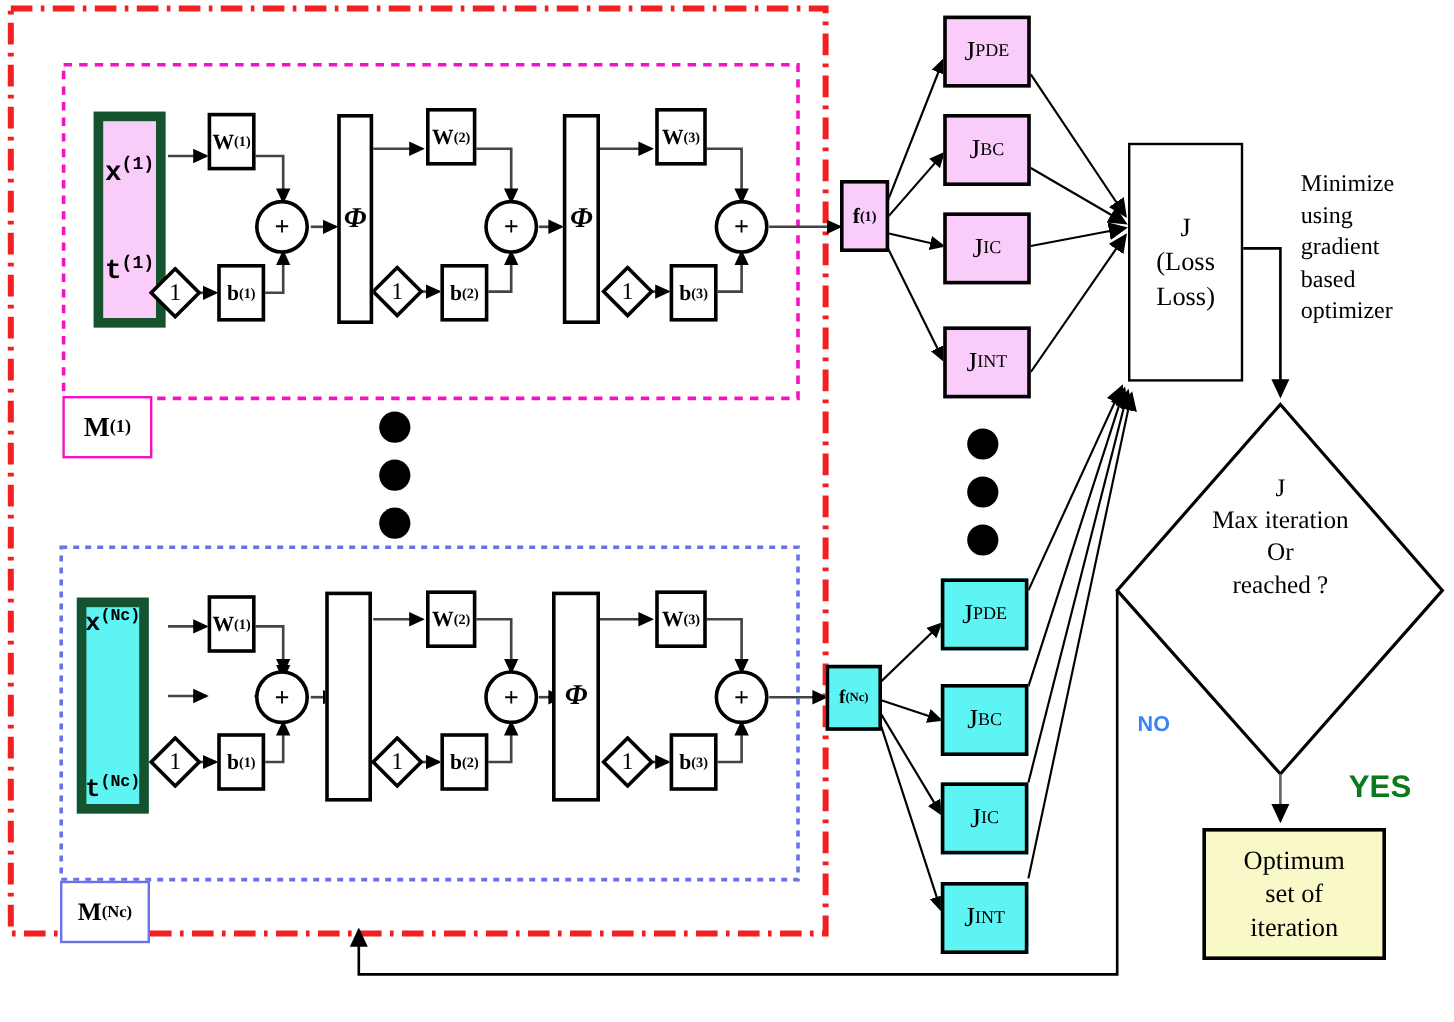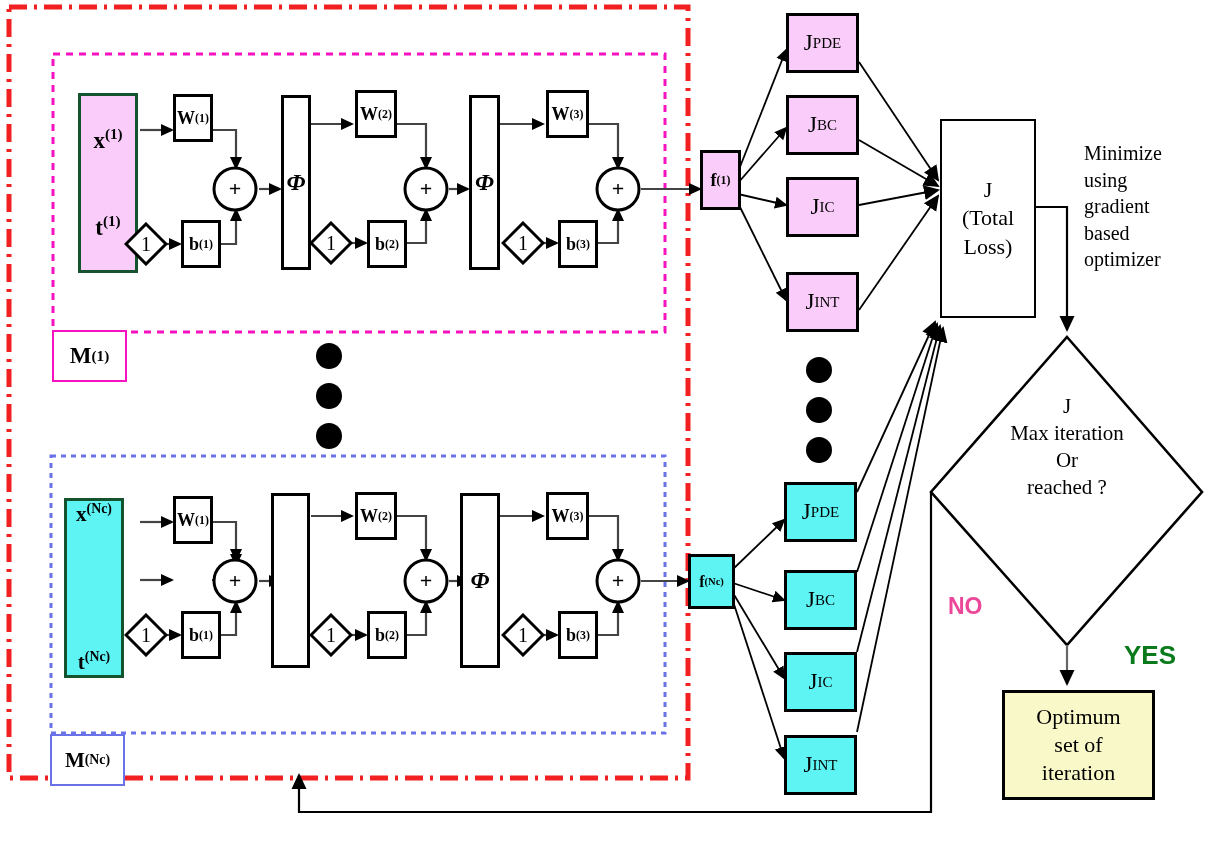--- a/index.html
+++ b/index.html
@@ -3,21 +3,21 @@
 <meta charset="utf-8">
 <title>PINN Architecture Diagram</title>
 <style>
   html,body{margin:0;padding:0;background:#ffffff;}
   body{font-family:"Liberation Serif", serif;}
   #canvas{position:relative;width:1212px;height:852px;background:#fff;overflow:hidden;}
   svg.layer{position:absolute;left:0;top:0;width:1212px;height:852px;pointer-events:none;}
   .node{position:absolute;box-sizing:border-box;display:flex;align-items:center;justify-content:center;text-align:center;}
   .hardbox{border:3px solid #000;background:#fff;}
   .mathbox{border:3px solid #000;background:#fff;font-family:"Liberation Serif",serif;font-weight:bold;}
-  .inputbar{border:3px solid #14532d;}
+  .inputbar{border:8px solid #14532d;font-family:Liberation Mono, monospace;}
   .lossbox{border:3px solid #000;}
   .sup{font-size:0.66em;vertical-align:super;font-weight:bold;}
   .dot{position:absolute;width:26px;height:26px;border-radius:50%;background:#000;}
   .grouplabel{position:absolute;box-sizing:border-box;display:flex;align-items:center;justify-content:center;background:#fff;font-weight:bold;}
   .plaintext{position:absolute;}
   .phi{font-family:"Liberation Serif",serif;font-style:italic;font-weight:bold;}
 </style>
 </head>
 <body>
 
@@ -332,40 +332,40 @@
     <span>J</span>
       <sub style="font-size:15px;">IC</sub>
   </div>
   <div class="node lossbox" style="left:784px;top:735px;width:73px;height:60px;background:#5FF4F4;font-size:23px;">
     <span>J</span>
       <sub style="font-size:15px;">INT</sub>
   </div>
 
   <div class="node" style="left:940px;top:119px;width:96px;height:199px;border:2.6px solid #000;background:#fff;flex-direction:column;font-size:22px;line-height:1.3;">
     <div>J</div>
-    <div>(Total</div>
+    <div>(Loss</div>
     <div>Loss)</div>
   </div>
 
   <div class="plaintext" style="left:1084px;top:140px;width:130px;font-size:20px;line-height:1.33;">
     <div>Minimize</div>
     <div>using</div>
     <div>gradient</div>
     <div>based</div>
     <div>optimizer</div>
   </div>
 
   <div class="plaintext" style="left:962px;top:393px;width:210px;text-align:center;font-size:21px;line-height:1.28;">
     <div>J</div>
     <div>Max iteration</div>
     <div>Or</div>
     <div>reached ?</div>
   </div>
 
-  <div class="plaintext" style="left:948px;top:593px;color:#ec4899;font-family:'Liberation Sans',sans-serif;font-weight:bold;font-size:23px;">NO</div>
+  <div class="plaintext" style="left:948px;top:593px;color:#3b82f6;font-family:'Liberation Sans',sans-serif;font-weight:bold;font-size:18px;">NO</div>
   <div class="plaintext" style="left:1124px;top:640px;color:#0A7A1C;font-family:'Liberation Sans',sans-serif;font-weight:bold;font-size:26px;">YES</div>
 
   <div class="node" style="left:1002px;top:690px;width:153px;height:110px;border:3px solid #000;background:#F9F8C8;flex-direction:column;font-size:22px;line-height:1.28;">
     <div>Optimum</div>
     <div>set of</div>
     <div>iteration</div>
   </div>
 
 
 </div>

